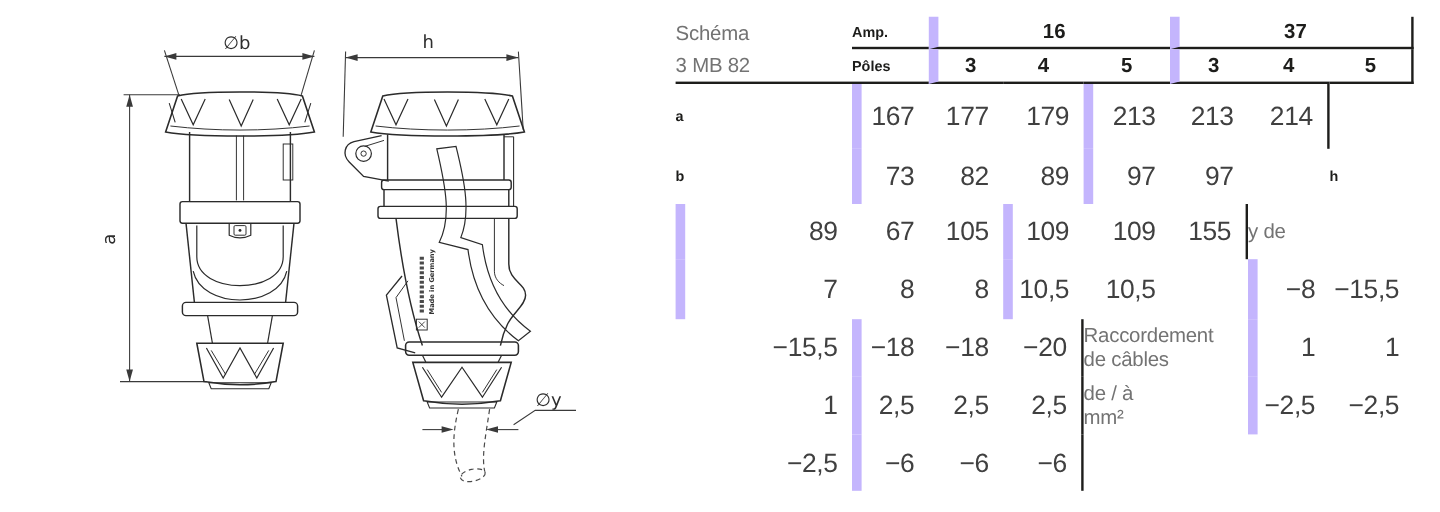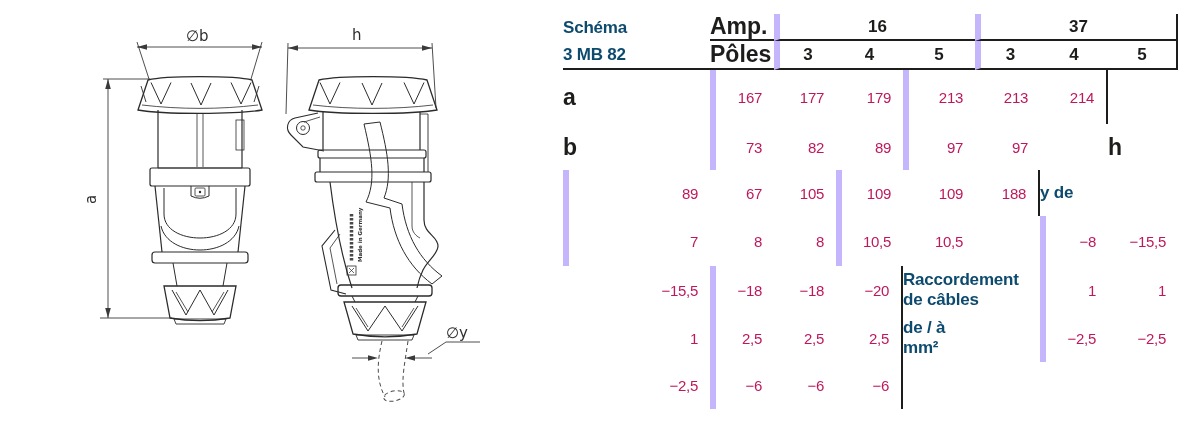--- a/index.html
+++ b/index.html
@@ -4,26 +4,26 @@
 <style>
   html,body{margin:0;padding:0;background:#ffffff;}
   body{width:1200px;height:427px;position:relative;overflow:hidden;
        font-family:"Liberation Sans",sans-serif;color:#1d1d1b;}
   #drawing{position:absolute;left:0;top:0;}
   
   .tbl{position:absolute;left:563px;top:14px;display:grid;
        grid-template-columns:147px 64px 62px 67px 72px 65px 68px 70px;
        grid-template-rows:27px 29px 54px 46px 46px 50px 48px 48px 47px;}
   .c{display:flex;align-items:center;box-sizing:border-box;min-width:0;}
-  .lbl{font-weight:bold;font-size:17px;letter-spacing:-0.2px;color:#0c4a6e;}
-  .sub{font-weight:bold;font-size:23px;color:#1d1d1b;}
+  .lbl{font-weight:normal;font-size:17px;letter-spacing:-0.2px;color:#737373;}
+  .sub{font-weight:bold;font-size:12px;color:#1d1d1b;}
   .hdr{justify-content:center;font-weight:bold;font-size:17px;color:#1d1d1b;}
-  .num{justify-content:flex-end;padding-right:12px;font-size:15px;color:#be185d;
+  .num{justify-content:flex-end;padding-right:12px;font-size:22px;color:#404040;
        letter-spacing:-0.3px;}
-  .vl{border-left:6px solid #c4b5fd;}
+  .vl{border-left:8px solid #c4b5fd;}
   .vr{border-right:2px solid #1d1d1b;}
   .hb{border-bottom:2px solid #1d1d1b;}
   .sp3{grid-column:span 3;}
 </style>
 </head>
 <body>
 
 <svg id="drawing" width="560" height="427" viewBox="0 0 560 427">
 
   <g fill="none" stroke="#2b2b2b">
@@ -201,21 +201,21 @@
   <div class="c num vl">97</div>
   <div class="c num">97</div>
 
   <div class="c lbl"></div>
   <div class="c sub">h</div>
   <div class="c num vl">89</div>
   <div class="c num">67</div>
   <div class="c num">105</div>
   <div class="c num vl">109</div>
   <div class="c num">109</div>
-  <div class="c num vr">188</div>
+  <div class="c num vr">155</div>
 
   <div class="c lbl">y de</div>
   <div class="c sub"></div>
   <div class="c num vl">7</div>
   <div class="c num">8</div>
   <div class="c num">8</div>
   <div class="c num vl">10,5</div>
   <div class="c num">10,5</div>
 
   <div class="c sub"></div>

